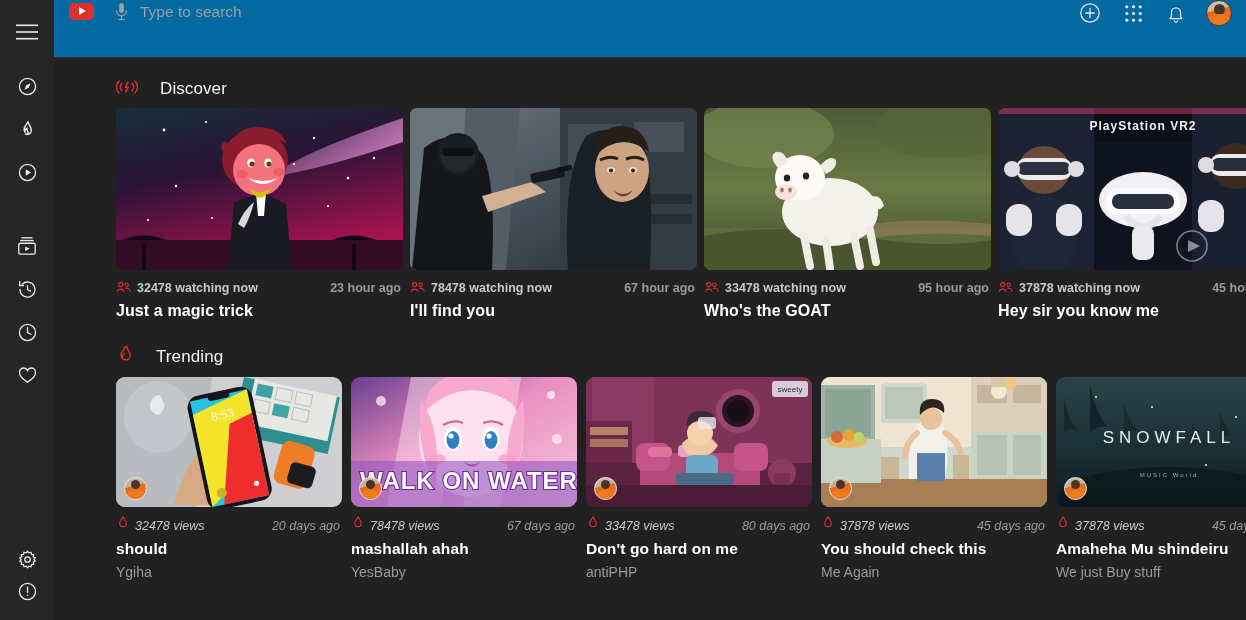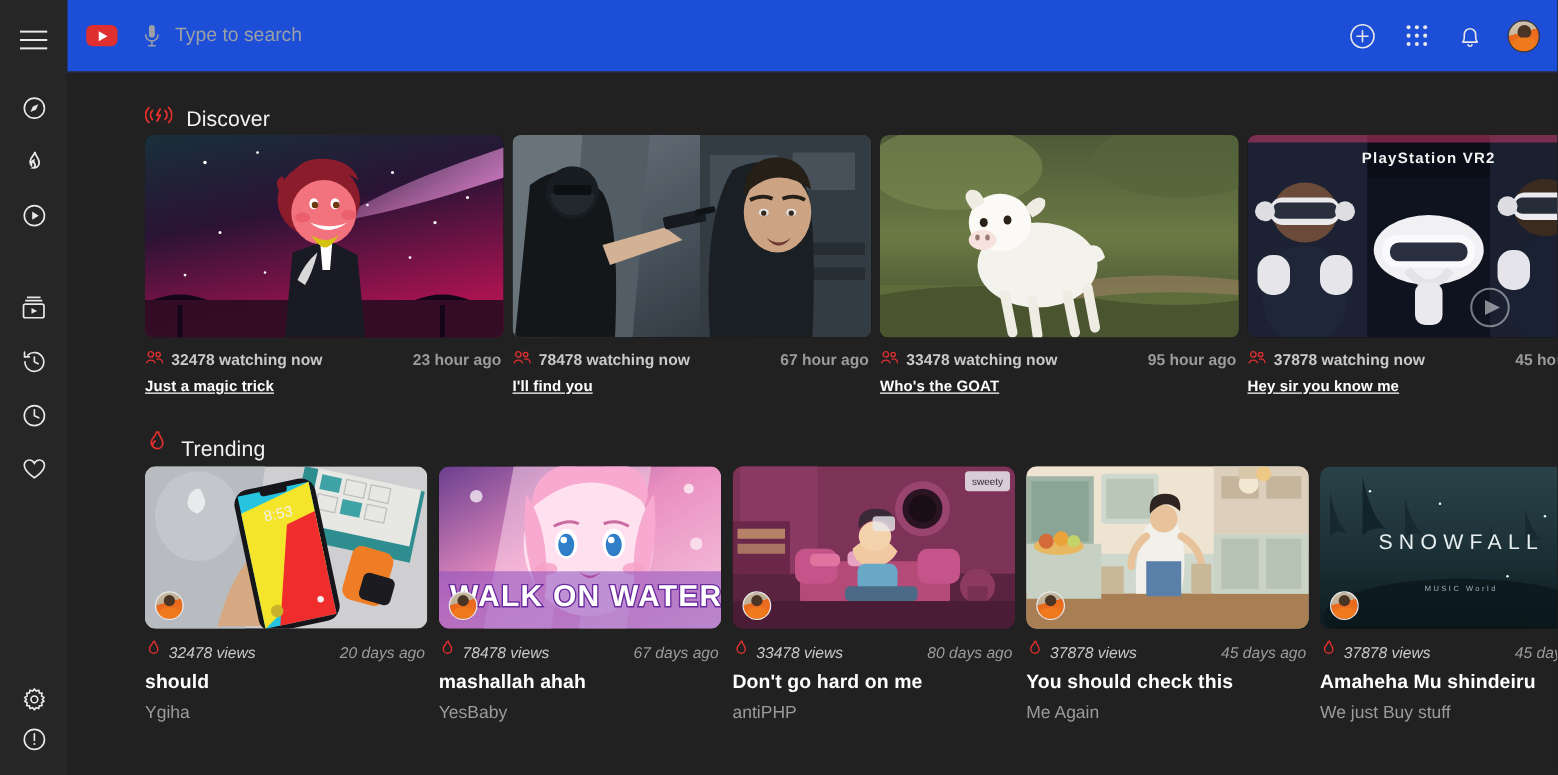--- a/index.html
+++ b/index.html
@@ -28,22 +28,22 @@
   .rail-gap-lg { height: 24px; }
   .rail-spacer { flex: 1 1 auto; }
   .rail-bottom { padding-bottom: 26px; }
 
   
   .right { flex: 1 1 auto; display: flex; flex-direction: column; min-width:0; }
 
   
   .header {
     height: 58px; flex: 0 0 58px;
-    background: #1d4ed8;
-    display: flex; align-items: center;
+    background: #0369a1;
+    display: flex; align-items: flex-start;
     padding: 0 14px 0 12px;
     border-bottom: 1px solid #2e2e38;
   }
   .yt-logo { width: 30px; height: 22px; display:flex; align-items:center; justify-content:center; margin-right: 14px; cursor:pointer; }
   .yt-logo .box { width: 25px; height: 17px; background: #e02f2f; border-radius: 5px; display:flex; align-items:center; justify-content:center; }
   .yt-logo .tri { width:0;height:0;border-left:7px solid #fff;border-top:4.5px solid transparent;border-bottom:4.5px solid transparent;margin-left:2px; }
   .search-wrap { display: flex; align-items: center; flex: 1 1 auto; min-width: 0; }
   .mic { width: 22px; height: 24px; display:flex;align-items:center;justify-content:center; margin-right: 8px; cursor:pointer;}
   .search-input {
     background: transparent; border: 0; outline: 0;
@@ -66,35 +66,35 @@
   .main {
     flex: 1 1 auto; background: #212121;
     padding: 14px 0 0 0; overflow-y: auto; overflow-x: hidden;
     position: relative;
   }
   .main::-webkit-scrollbar { width: 8px; }
   .main::-webkit-scrollbar-track { background: #212121; }
   .main::-webkit-scrollbar-thumb { background: #6e6e6e; border-radius: 4px; }
   .inner { padding: 0 0 0 62px; }
 
-  .section-head { display: flex; align-items: flex-end; gap: 11px; height: 34px; }
+  .section-head { display: flex; align-items: center; gap: 22px; height: 34px; }
   .section-title { color: #f1f1f1; font-size: 17px; letter-spacing: .1px; }
 
   
   .discover-row { display: flex; gap: 7px; margin-top: 2px; }
   .dcard { width: 287px; cursor: pointer; }
   .dthumb {
     width: 287px; height: 162px; border-radius: 7px; overflow: hidden;
     position: relative; background: #111;
   }
   .dmeta { display: flex; align-items: center; justify-content: space-between; margin-top: 9px; padding-right: 2px; font-weight: bold; }
   .dmeta-left { display: flex; align-items: center; gap: 6px; }
   .dmeta-views { color: #c9c9c9; font-size: 12.5px; }
   .dmeta-time { color: #9b9b9b; font-size: 12.5px; }
-  .dtitle { color: #ffffff; font-size: 12px; font-weight: bold; margin-top: 5px; letter-spacing: .1px; text-decoration: underline; }
+  .dtitle { color: #ffffff; font-size: 16px; font-weight: bold; margin-top: 5px; letter-spacing: .1px; }
 
   
   .trend-head { margin-top: 20px; }
   .trending-row { display: flex; gap: 9px; margin-top: 3px; }
   .tcard { width: 226px; cursor: pointer; }
   .tthumb {
     width: 226px; height: 130px; border-radius: 9px; overflow: hidden;
     position: relative; background: #111;
   }
   .tavatar {

